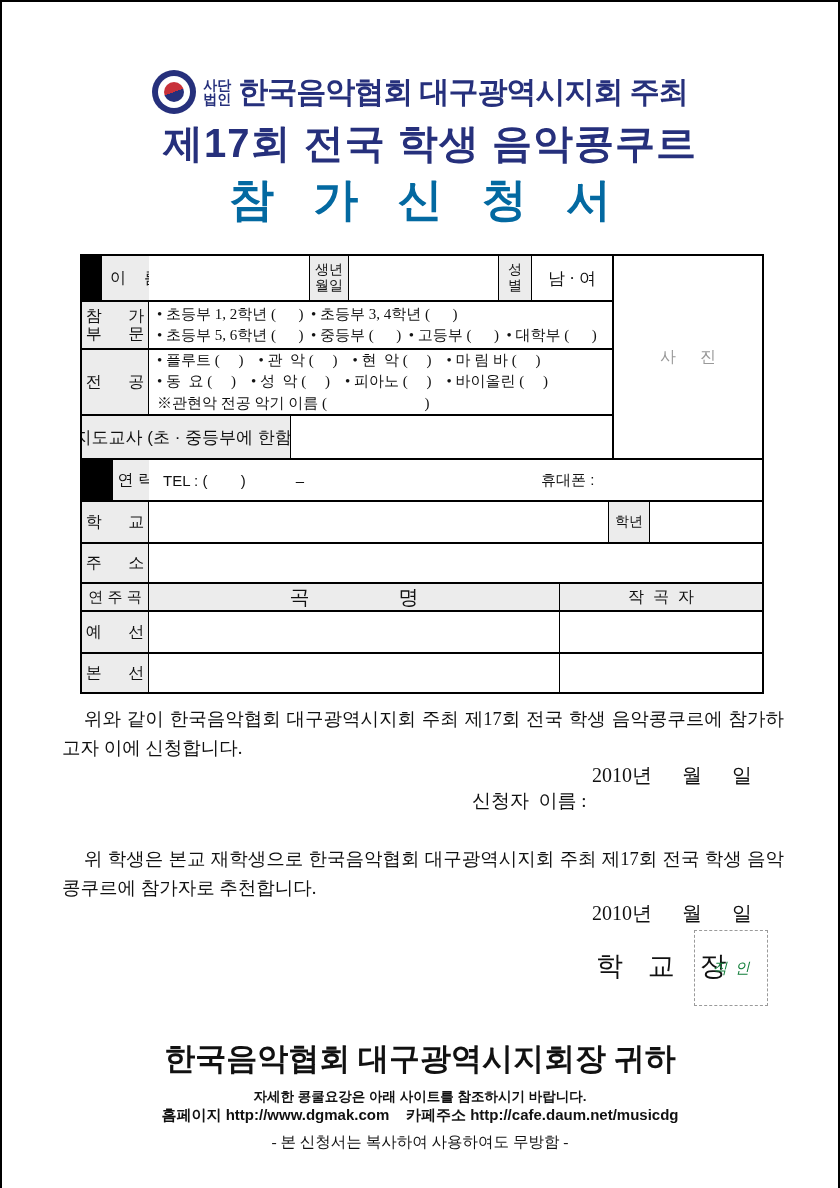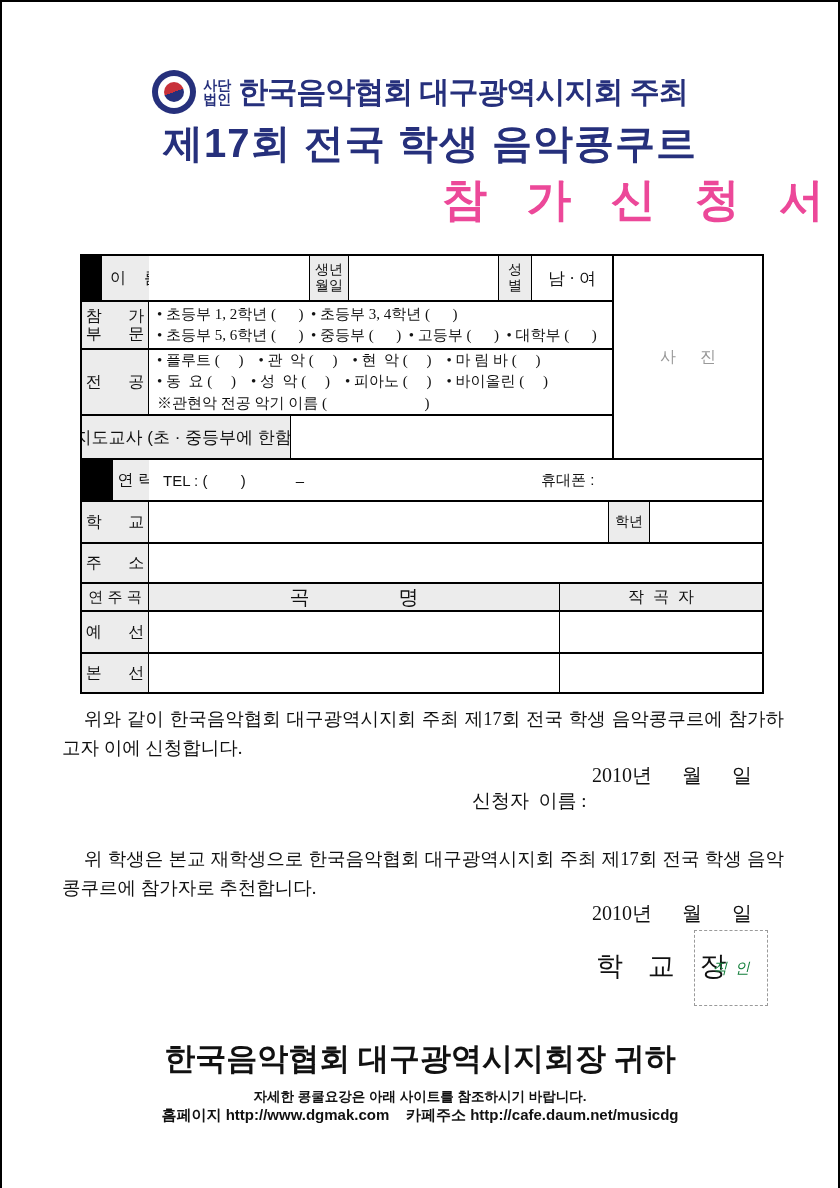--- a/index.html
+++ b/index.html
@@ -22,22 +22,22 @@
   .emblem::after { content:""; position:absolute; inset:12px; border-radius:50%;
     background:linear-gradient(160deg,#c8313a 0 50%,#26307c 50% 100%); }
   .org-type { display:flex; flex-direction:column; line-height:1.02;
     font-family:"Liberation Sans","DejaVu Sans",sans-serif;
     font-weight:bold; font-size:14px; color:#26307c; }
   .host { font-family:"Liberation Sans","DejaVu Sans",sans-serif;
     font-weight:bold; font-size:30px; color:#26307c; letter-spacing:-1px; }
   .title { position:absolute; top:114px; left:0; width:100%; text-align:center;
     font-family:"Liberation Sans","DejaVu Sans",sans-serif;
     font-weight:bold; font-size:40px; color:#26307c; letter-spacing:1px;padding-left:20px; }
-  .form-title { position:absolute; top:168px; left:0; width:100%; text-align:right;
-    font-size:45px; font-weight:600; color:#ec4899; letter-spacing:14px;
+  .form-title { position:absolute; top:168px; left:0; width:100%; text-align:center;
+    font-size:45px; font-weight:600; color:#0369a1; letter-spacing:14px;
     text-indent:14px; }
 
   
   .form-table { position:absolute; left:78px; top:252px; width:684px; height:440px;
     background:#000; }
   .cell { position:absolute; background:#fff; display:flex; align-items:center;
     overflow:hidden; white-space:pre; font-size:15px; }
   .lab { background:#ececec; justify-content:center; text-align:center;
     font-family:"Liberation Sans","DejaVu Sans",sans-serif; font-size:16px; }
   .lab2 { flex-direction:column; line-height:1.12; font-size:14px; }
@@ -149,14 +149,15 @@
   <div class="applicant">신청자  이름 :</div>
 
   <div class="para" style="top:843px;">위 학생은 본교 재학생으로 한국음악협회 대구광역시지회 주최 제17회 전국 학생 음악콩쿠르에 참가자로 추천합니다.</div>
   <div class="date-line" style="top:898px;">2010년      월      일</div>
   <div class="principal">학 교 장</div>
   <div class="seal-box">직  인</div>
 
   <div class="recipient">한국음악협회 대구광역시지회장 귀하</div>
   <div class="info-note">자세한 콩쿨요강은 아래 사이트를 참조하시기 바랍니다.</div>
   <div class="urls"><span>홈페이지</span> <span>http://www.dgmak.com</span>    <span>카페주소</span> <span>http://cafe.daum.net/musicdg</span></div>
+  <div class="copy-note">- 본 신청서는 복사하여 사용하여도 무방함 -</div>
 
 </div>
 
 </body></html>

